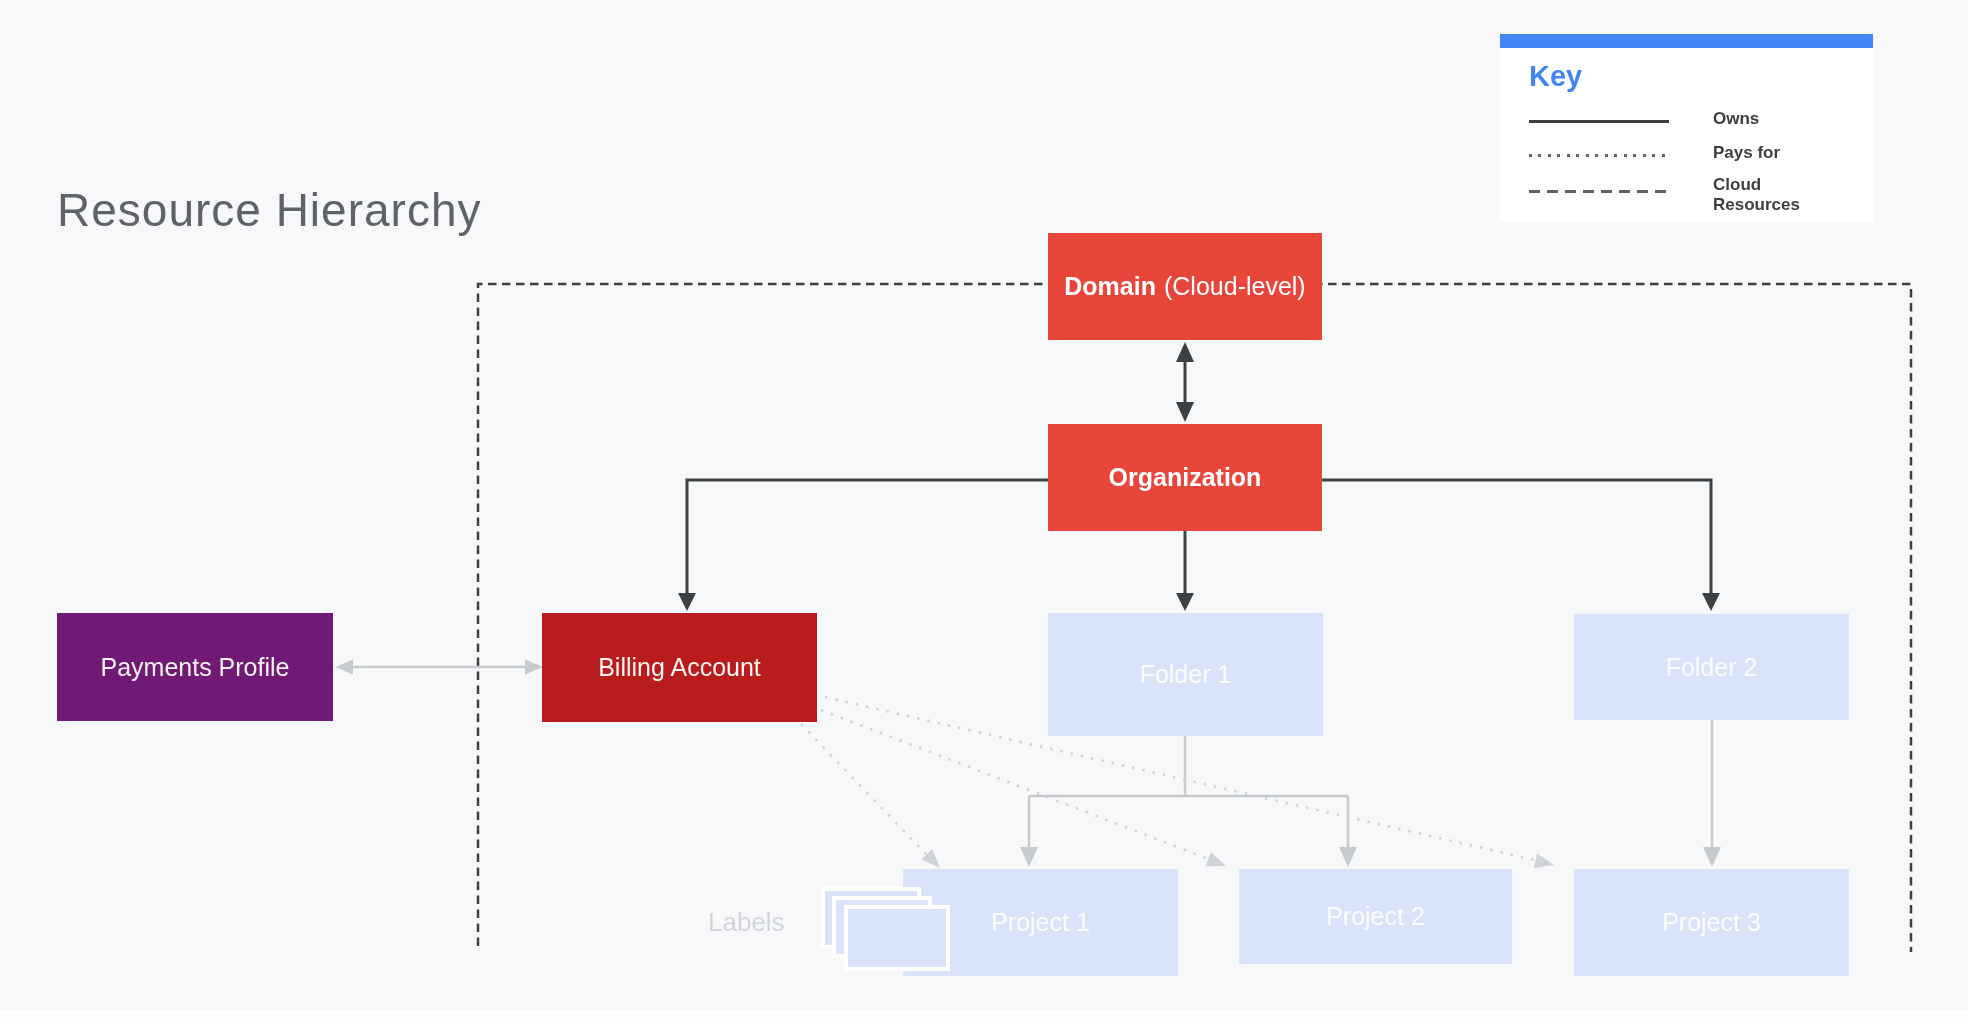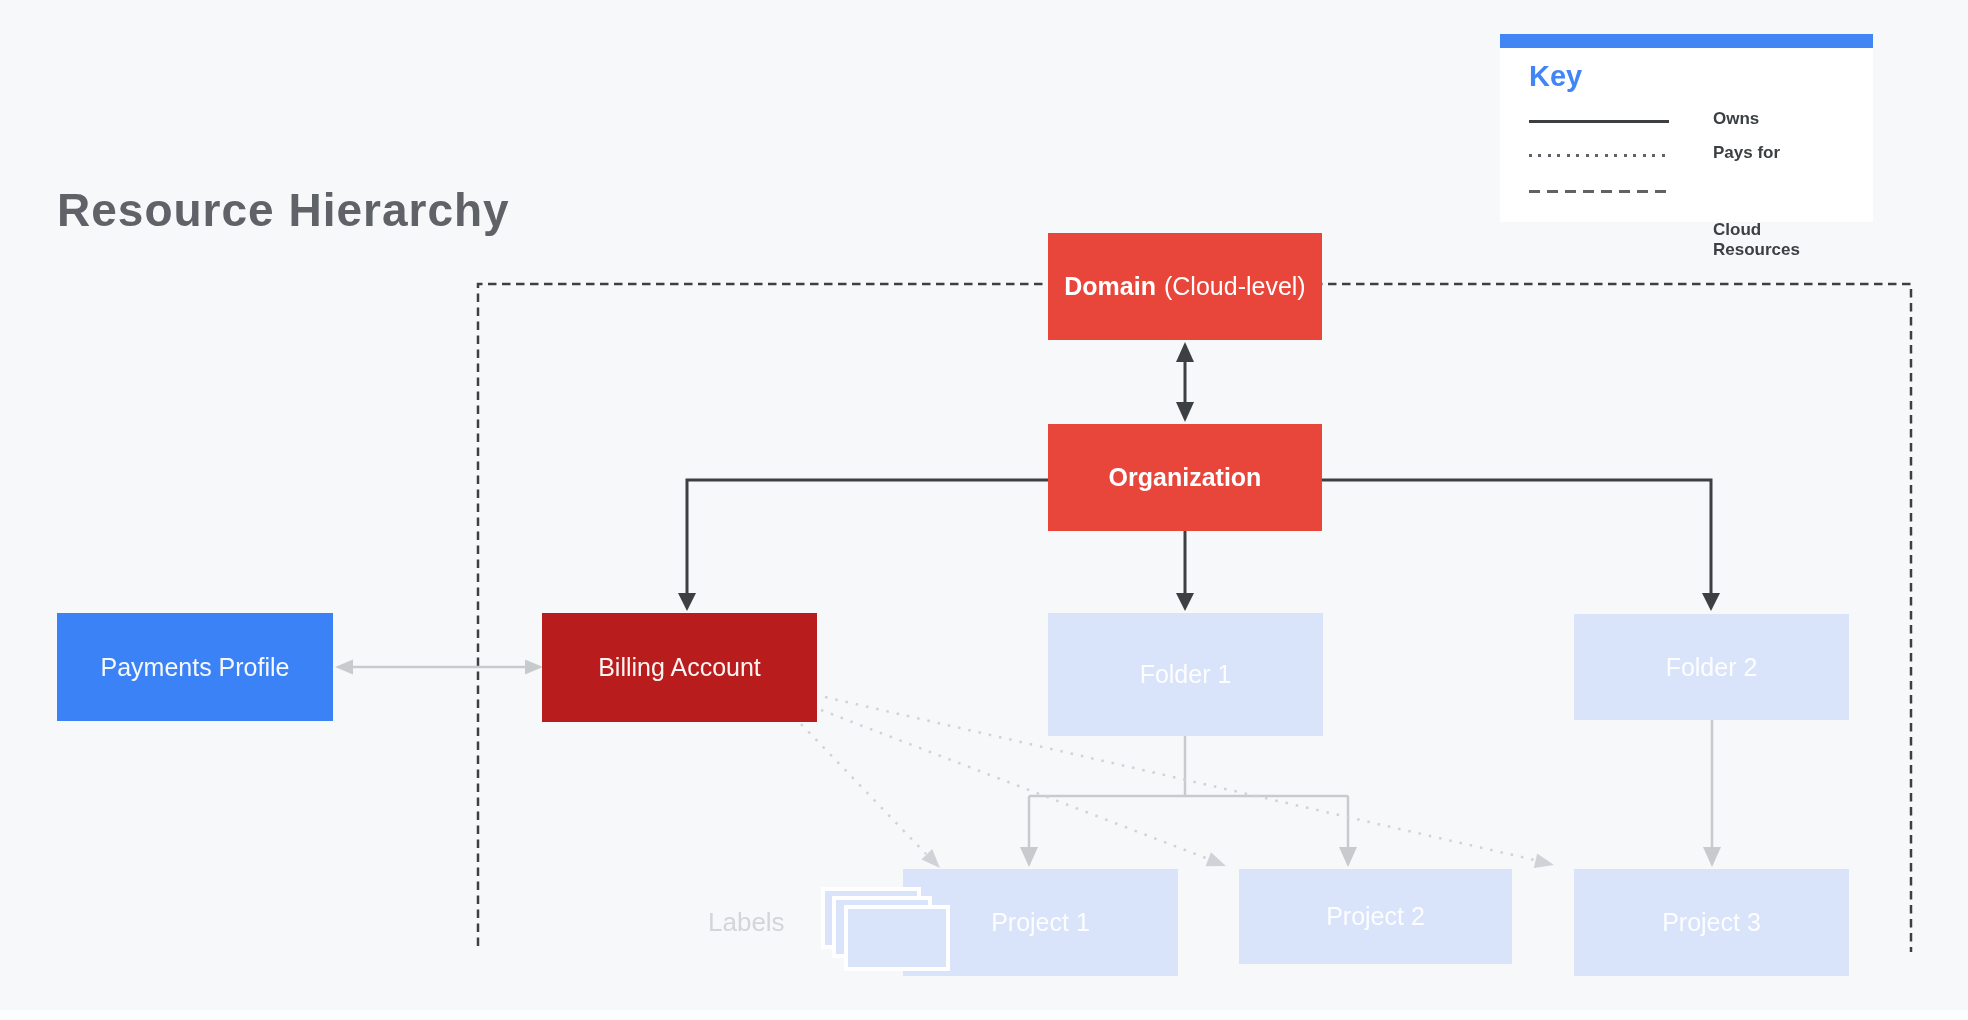--- a/index.html
+++ b/index.html
@@ -7,49 +7,49 @@
   * { box-sizing:border-box; }
   .canvas {
     position:relative; width:1968px; height:1020px; overflow:hidden;
     background:#F7F8FA;
     font-family:"Liberation Sans", sans-serif;
   }
 
   
   .title {
     position:absolute; left:57px; top:183px;
-    font-size:46px; font-weight:700; color:#5F6368; letter-spacing:1px;
+    font-size:46px; font-weight:400; color:#5F6368; letter-spacing:1px;
     z-index:2; white-space:nowrap;
   }
 
   
   .key {
     position:absolute; left:1500px; top:34px; width:373px; height:188px;
     background:#FFFFFF; z-index:4;
   }
   .key-topbar { position:absolute; left:0; top:0; width:100%; height:14px; background:#4285F4; }
   .key-title  { position:absolute; left:29px; top:26px; font-size:29px; font-weight:700; color:#4285F4; }
   .key-sample { position:absolute; left:29px; width:140px; height:3px; }
   .key-sample.solid  { top:86px;  background:#3C4043; }
   .key-sample.dotted { top:120px; background:repeating-linear-gradient(90deg,#5F6368 0 2.5px,transparent 2.5px 9.5px); }
   .key-sample.dashed { top:156px; background:repeating-linear-gradient(90deg,#5F6368 0 11px,transparent 11px 18px); }
   .key-label { position:absolute; left:213px; width:110px; font-size:17px; font-weight:700; color:#3C4043; line-height:20px; }
   .key-label.owns  { top:75px; }
   .key-label.pays  { top:109px; }
-  .key-label.cloud { top:141px;margin-top:45px; }
+  .key-label.cloud { top:141px; }
 
   
   .node {
     position:absolute; display:flex; align-items:center; justify-content:center;
     font-size:25px; z-index:2; text-align:center; white-space:nowrap;
   }
   .node.red   { background:#E8453B; color:#FFFFFF; }
   .node.blue  { background:#D9E4FB; color:rgba(255,255,255,0.93); }
   .node.green { background:#b91c1c; color:rgba(255,255,255,0.95); }
-  .node.cream { background:#3b82f6; color:rgba(255,255,255,0.95); }
+  .node.cream { background:#701a75; color:rgba(255,255,255,0.95); }
 
   #node-domain        { left:1048px; top:233px; width:274px; height:107px; }
   #node-domain .bold  { font-weight:700; }
   #node-domain .rest  { font-weight:400; margin-left:8px; }
   #node-organization  { left:1048px; top:424px; width:274px; height:107px; font-weight:700; }
   #node-payments      { left:57px;   top:613px; width:276px; height:108px; }
   #node-billing       { left:542px;  top:613px; width:275px; height:109px; }
   #node-folder1       { left:1048px; top:613px; width:275px; height:123px; }
   #node-folder2       { left:1574px; top:614px; width:275px; height:106px; }
   #node-project1      { left:903px;  top:869px; width:275px; height:107px; }

